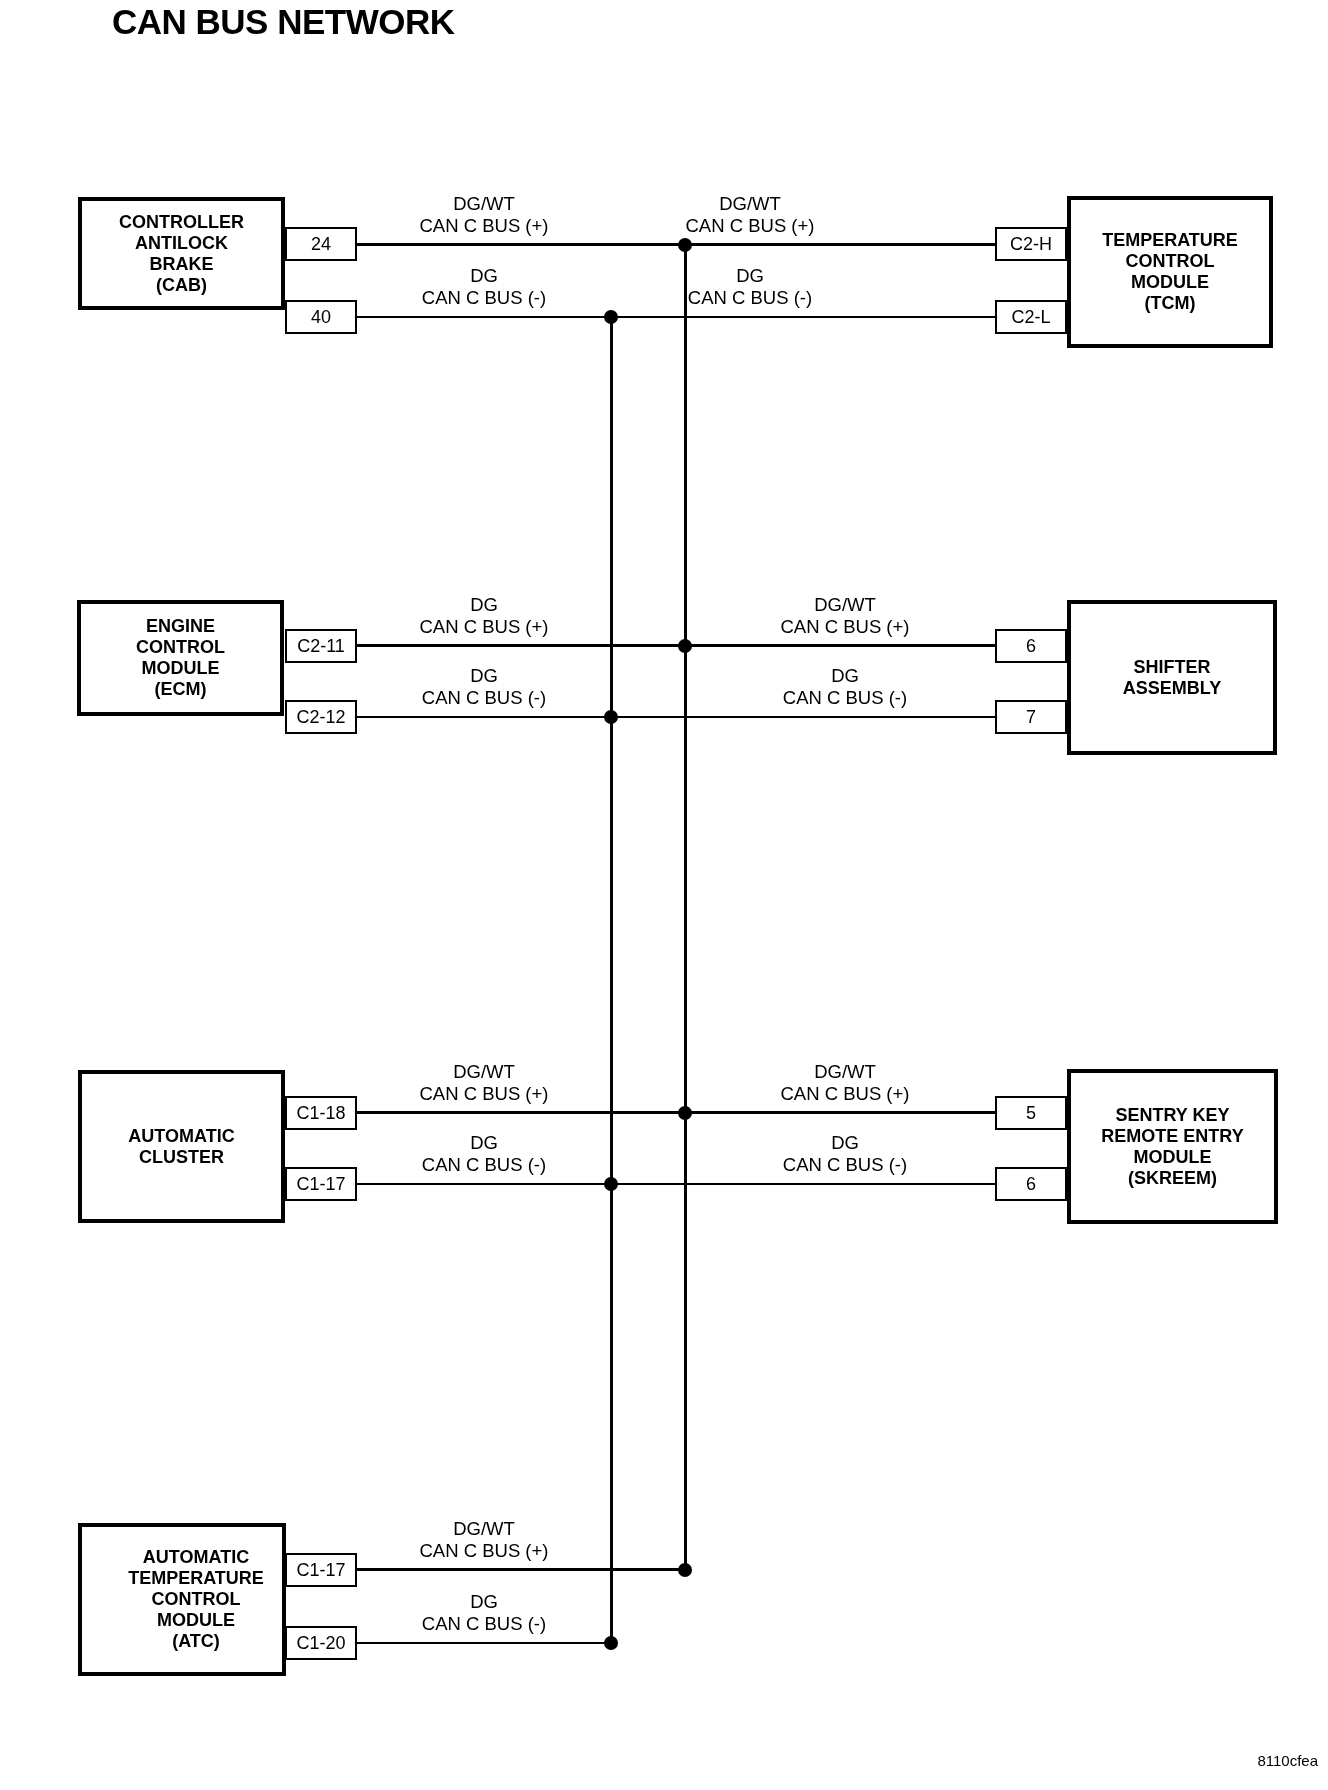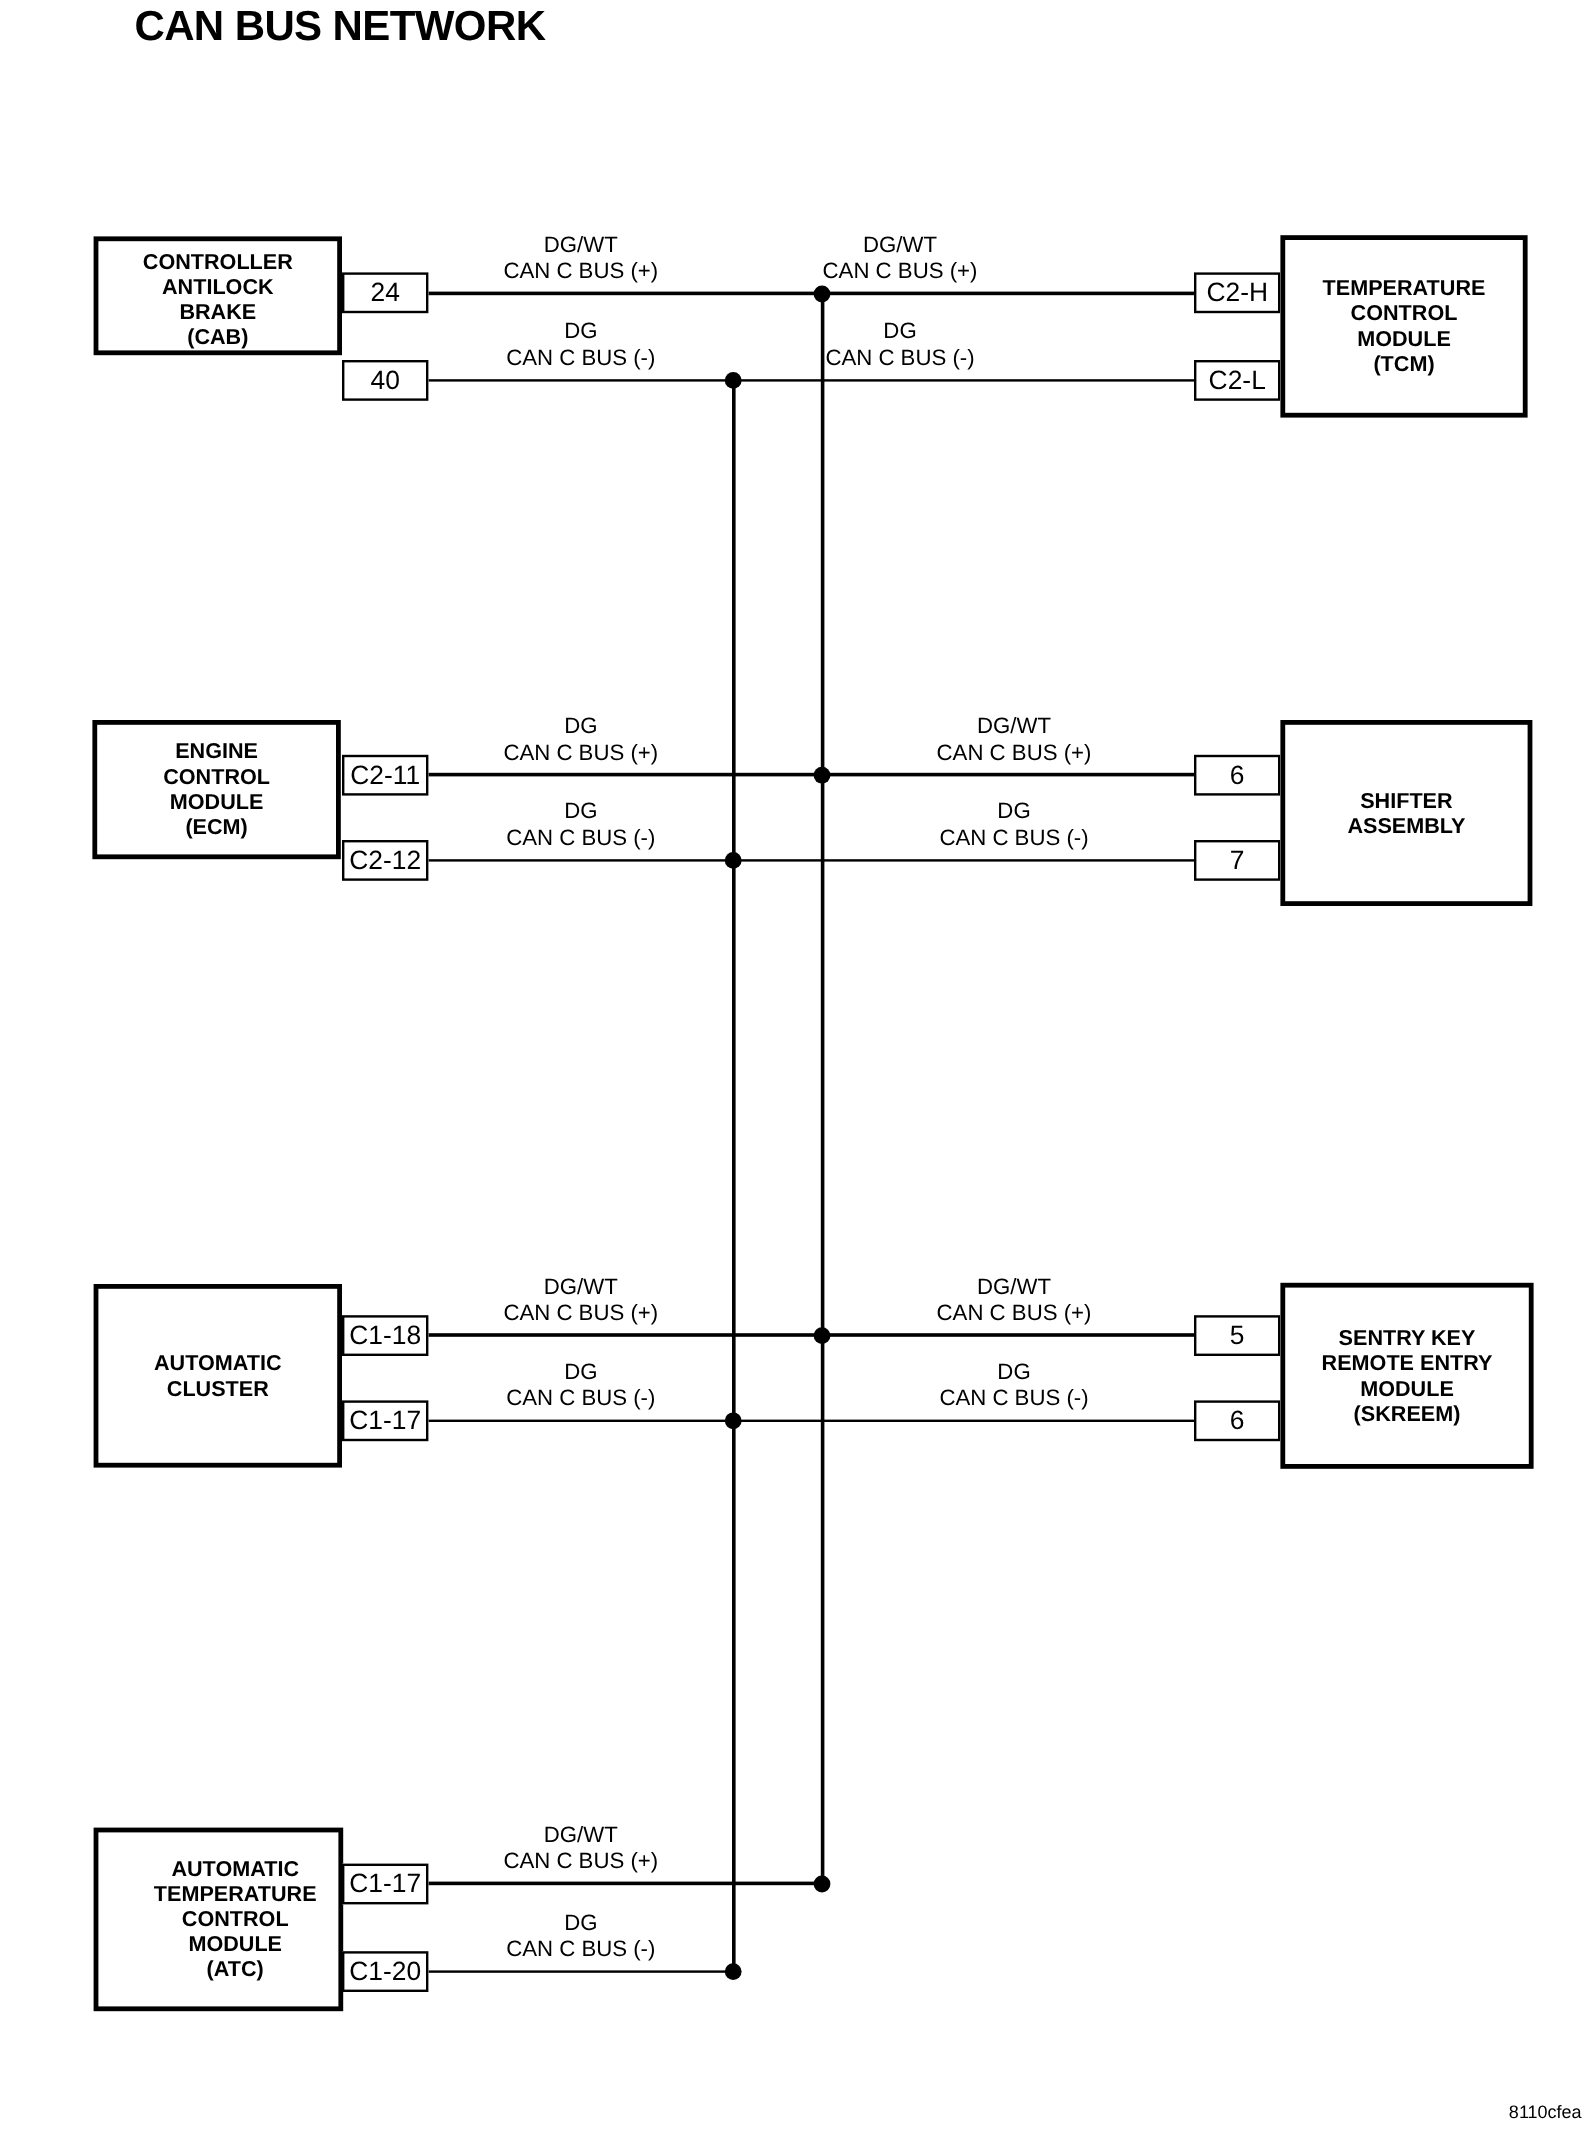--- a/index.html
+++ b/index.html
@@ -5,21 +5,21 @@
   html,body{margin:0;padding:0;background:#ffffff;}
   #page{position:relative;width:1328px;height:1790px;background:#ffffff;
         font-family:"Liberation Sans","DejaVu Sans",sans-serif;color:#000;overflow:hidden;}
   .title{position:absolute;left:112px;top:2px;font-size:35px;font-weight:700;
          letter-spacing:-0.5px;white-space:nowrap;}
   .module{position:absolute;box-sizing:border-box;border:4px solid #000;background:#fff;
           display:flex;flex-direction:column;align-items:center;justify-content:center;
           text-align:center;font-weight:bold;font-size:18px;line-height:21px;}
   .pin{position:absolute;box-sizing:border-box;border:2px solid #000;background:#fff;
        width:72px;height:34px;display:flex;align-items:center;justify-content:center;
-       font-size:22px;line-height:18px;}
+       font-size:18px;line-height:18px;}
   .hwire{position:absolute;background:#000;}
   .vbus{position:absolute;background:#000;width:3px;}
   .dot{position:absolute;width:14px;height:14px;border-radius:50%;background:#000;}
   .wlabel{position:absolute;width:230px;text-align:center;font-size:18.5px;line-height:22px;
           white-space:nowrap;}
   .caption{position:absolute;right:10px;top:1752px;font-size:15px;}
 </style>
 </head>
 <body>
 
@@ -44,21 +44,21 @@
 
   <div class="dot" style="left:678px;top:238px;"></div>
   <div class="dot" style="left:678px;top:639px;"></div>
   <div class="dot" style="left:678px;top:1106px;"></div>
   <div class="dot" style="left:678px;top:1563px;"></div>
   <div class="dot" style="left:604px;top:310px;"></div>
   <div class="dot" style="left:604px;top:710px;"></div>
   <div class="dot" style="left:604px;top:1177px;"></div>
   <div class="dot" style="left:604px;top:1636px;"></div>
 
-  <div class="module" style="left:78px;top:197px;width:207px;height:99px;justify-content:flex-end;">
+  <div class="module" style="left:78px;top:197px;width:207px;height:113px;">
     <div>CONTROLLER</div>
     <div>ANTILOCK</div>
     <div>BRAKE</div>
     <div>(CAB)</div>
   </div>
   <div class="pin" style="left:285px;top:227px;">
     <span>24</span>
   </div>
   <div class="pin" style="left:285px;top:300px;">
     <span>40</span>

